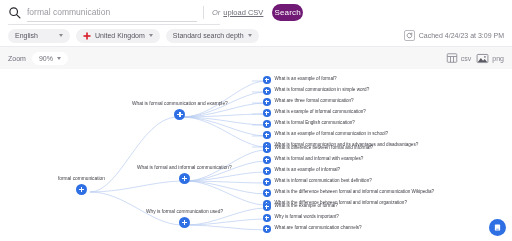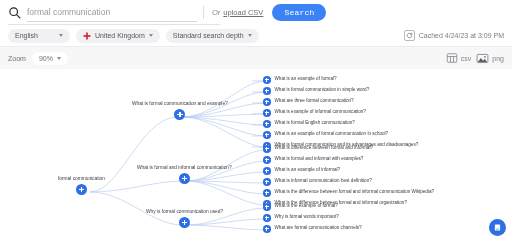--- a/index.html
+++ b/index.html
@@ -37,28 +37,28 @@
     width: 100%;
     padding: 0;
   }
   .divider-v {
     width: 1px; height: 13px; background: #dedee2; margin: 0 8px 0 6px;
   }
   .or-text { font-size: 7.5px; color: #8d8d95; white-space: nowrap; font-style: italic; }
   .upload-link { font-size: 7.5px; color: #6e6e78; text-decoration: underline; cursor: pointer; }
   .search-btn {
     margin-left: 9px;
-    background: #3b82f6;
+    background: #701a75;
     color: #fff;
     border: 0;
     border-radius: 11px;
     height: 17px;
-    padding: 0 12px;
+    padding: 0 2px;
     font-size: 8px;
-    font-family: Liberation Mono, monospace;
+    font-family: Liberation Sans, sans-serif;
     cursor: pointer;
     letter-spacing: .2px;
   }
   .search-underline {
     position: absolute;
     left: 8px; bottom: 0px;
     width: 212px; height: 1px;
     background: #e3e3e7;
   }
 

